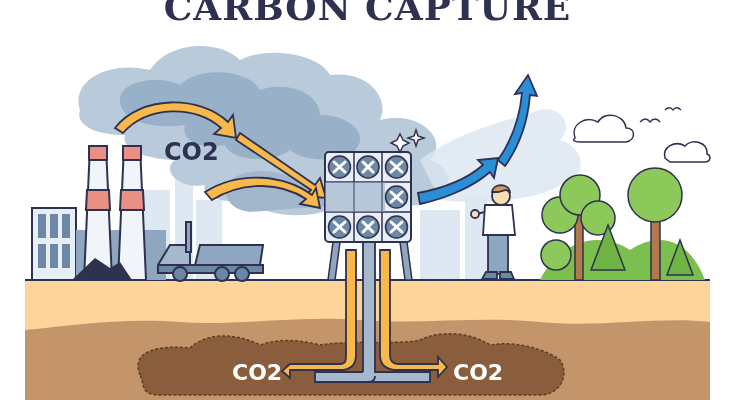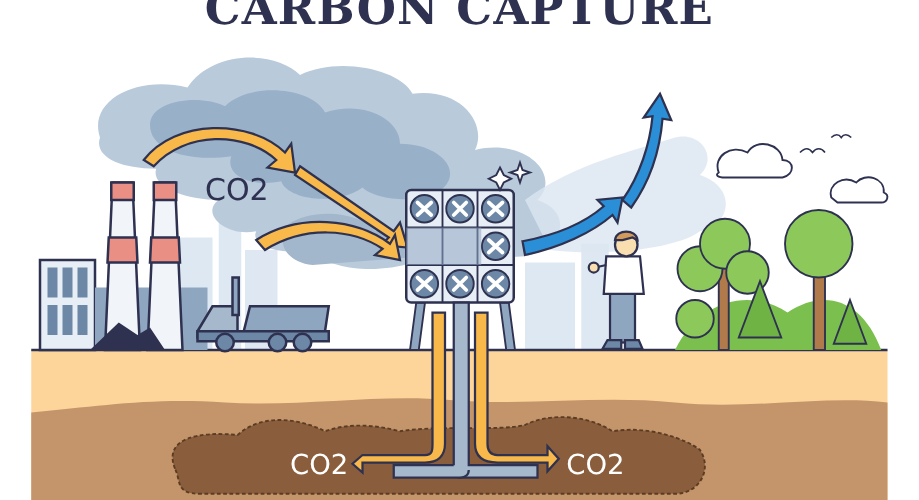--- a/index.html
+++ b/index.html
@@ -1,19 +1,19 @@
 <!DOCTYPE html>
 <html><head>
 <meta charset="utf-8">
 <style>
   html,body{margin:0;padding:0;background:#fff;}
   body{width:735px;height:400px;overflow:hidden;position:relative;font-family:"DejaVu Sans",sans-serif;}
   .title{position:absolute;left:0;top:-14px;width:735px;text-align:center;font-family:"DejaVu Serif",serif;font-weight:bold;font-size:36px;color:#2e3150;letter-spacing:1px;}
   svg.scene{position:absolute;left:0;top:0;}
-  .lbl{position:absolute;font-family:"DejaVu Sans",sans-serif;font-weight:normal;}
+  .lbl{position:absolute;font-family:"DejaVu Sans",sans-serif;font-weight:bold;}
   .co2-top{left:164px;top:138px;font-size:24px;color:#2e3150;}
   .co2-left{left:232px;top:360px;font-size:22px;color:#fff;}
   .co2-right{left:453px;top:360px;font-size:22px;color:#fff;}
 </style>
 </head>
 <body>
 
 <div class="title">CARBON CAPTURE</div>
 
 <svg class="scene" width="735" height="400" viewBox="0 0 735 400">

